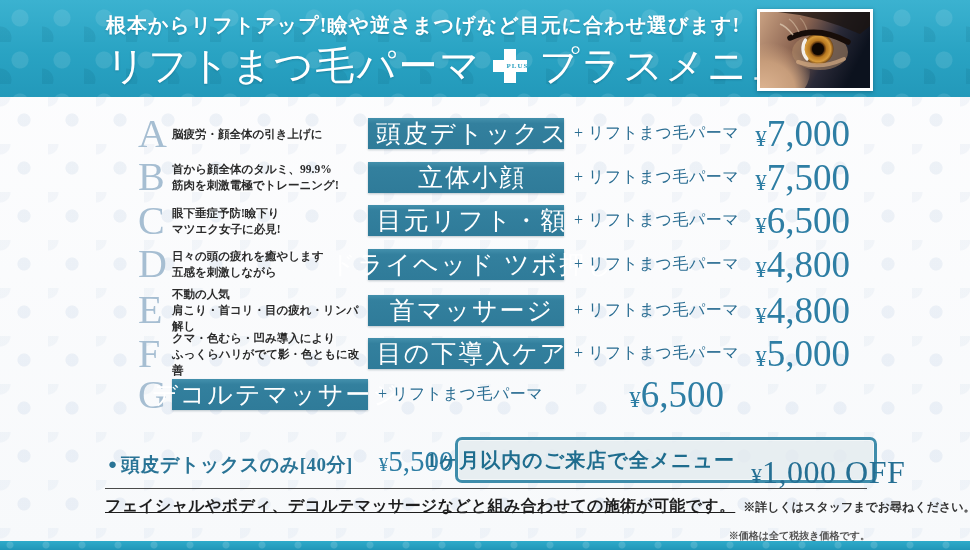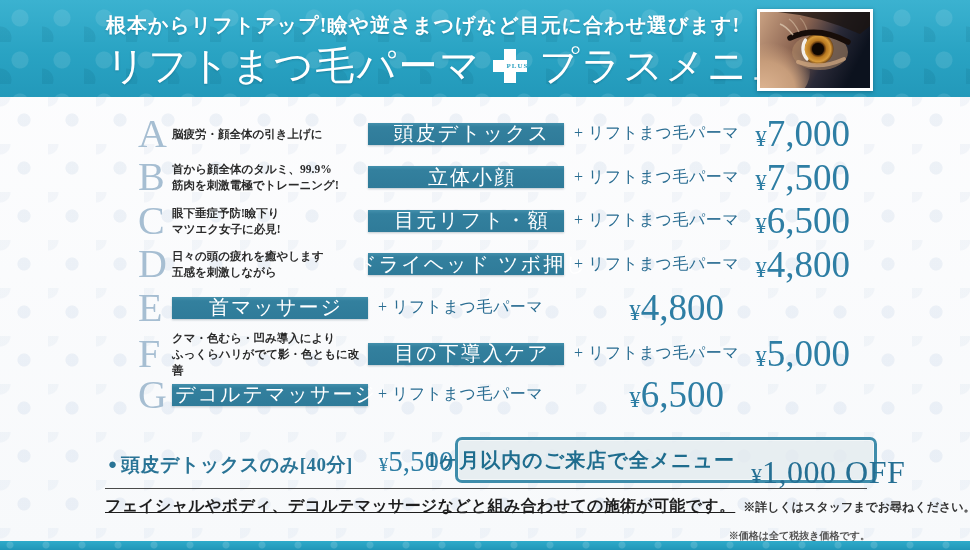--- a/index.html
+++ b/index.html
@@ -66,23 +66,23 @@
   }
   .row-letter{
     font-size:40px;line-height:1;color:#a6bed2;text-align:left;
     font-family:"Liberation Serif",serif;
   }
   .row-desc{
     font-size:11.5px;font-weight:bold;color:#2b2b2b;line-height:1.4;
     letter-spacing:0px;padding-right:6px;
   }
   .row-button{
-    height:22px;display:flex;align-items:center;justify-content:center;
+    height:31px;display:flex;align-items:center;justify-content:center;
     background:linear-gradient(180deg,#4390ac 0%,#33809e 18%,#2f7b99 100%);
-    color:#fff;font-size:20px;letter-spacing:2px;
+    color:#fff;font-size:25px;letter-spacing:2px;
     box-shadow:0 1px 2px rgba(0,40,60,.25);
     white-space:nowrap;
     padding-left:12px;
   }
   .row-plus{
     font-size:16px;color:#2a6d92;padding-left:10px;white-space:nowrap;
     letter-spacing:0.5px;
   }
   .row-price{
     text-align:right;color:#2e7ea4;white-space:nowrap;line-height:1;
@@ -228,20 +228,24 @@
         <div>日々の頭の疲れを癒やします</div>
         <div>五感を刺激しながら</div>
       </div>
       <div class="row-button">ドライヘッド ツボ押し</div>
       <div class="row-plus">+ リフトまつ毛パーマ</div>
       <div class="row-price"><span class="yen">¥</span><span class="amount">4,800</span></div>
     </div>
 
     <div class="menu-row">
       <div class="row-letter">E</div>
+      <div class="row-desc">
+        <div>不動の人気</div>
+        <div>肩こり・首コリ・目の疲れ・リンパ解し</div>
+      </div>
       <div class="row-button">首マッサージ</div>
       <div class="row-plus">+ リフトまつ毛パーマ</div>
       <div class="row-price"><span class="yen">¥</span><span class="amount">4,800</span></div>
     </div>
 
     <div class="menu-row">
       <div class="row-letter">F</div>
       <div class="row-desc">
         <div>クマ・色むら・凹み導入により</div>
         <div>ふっくらハリがでて影・色ともに改善</div>

